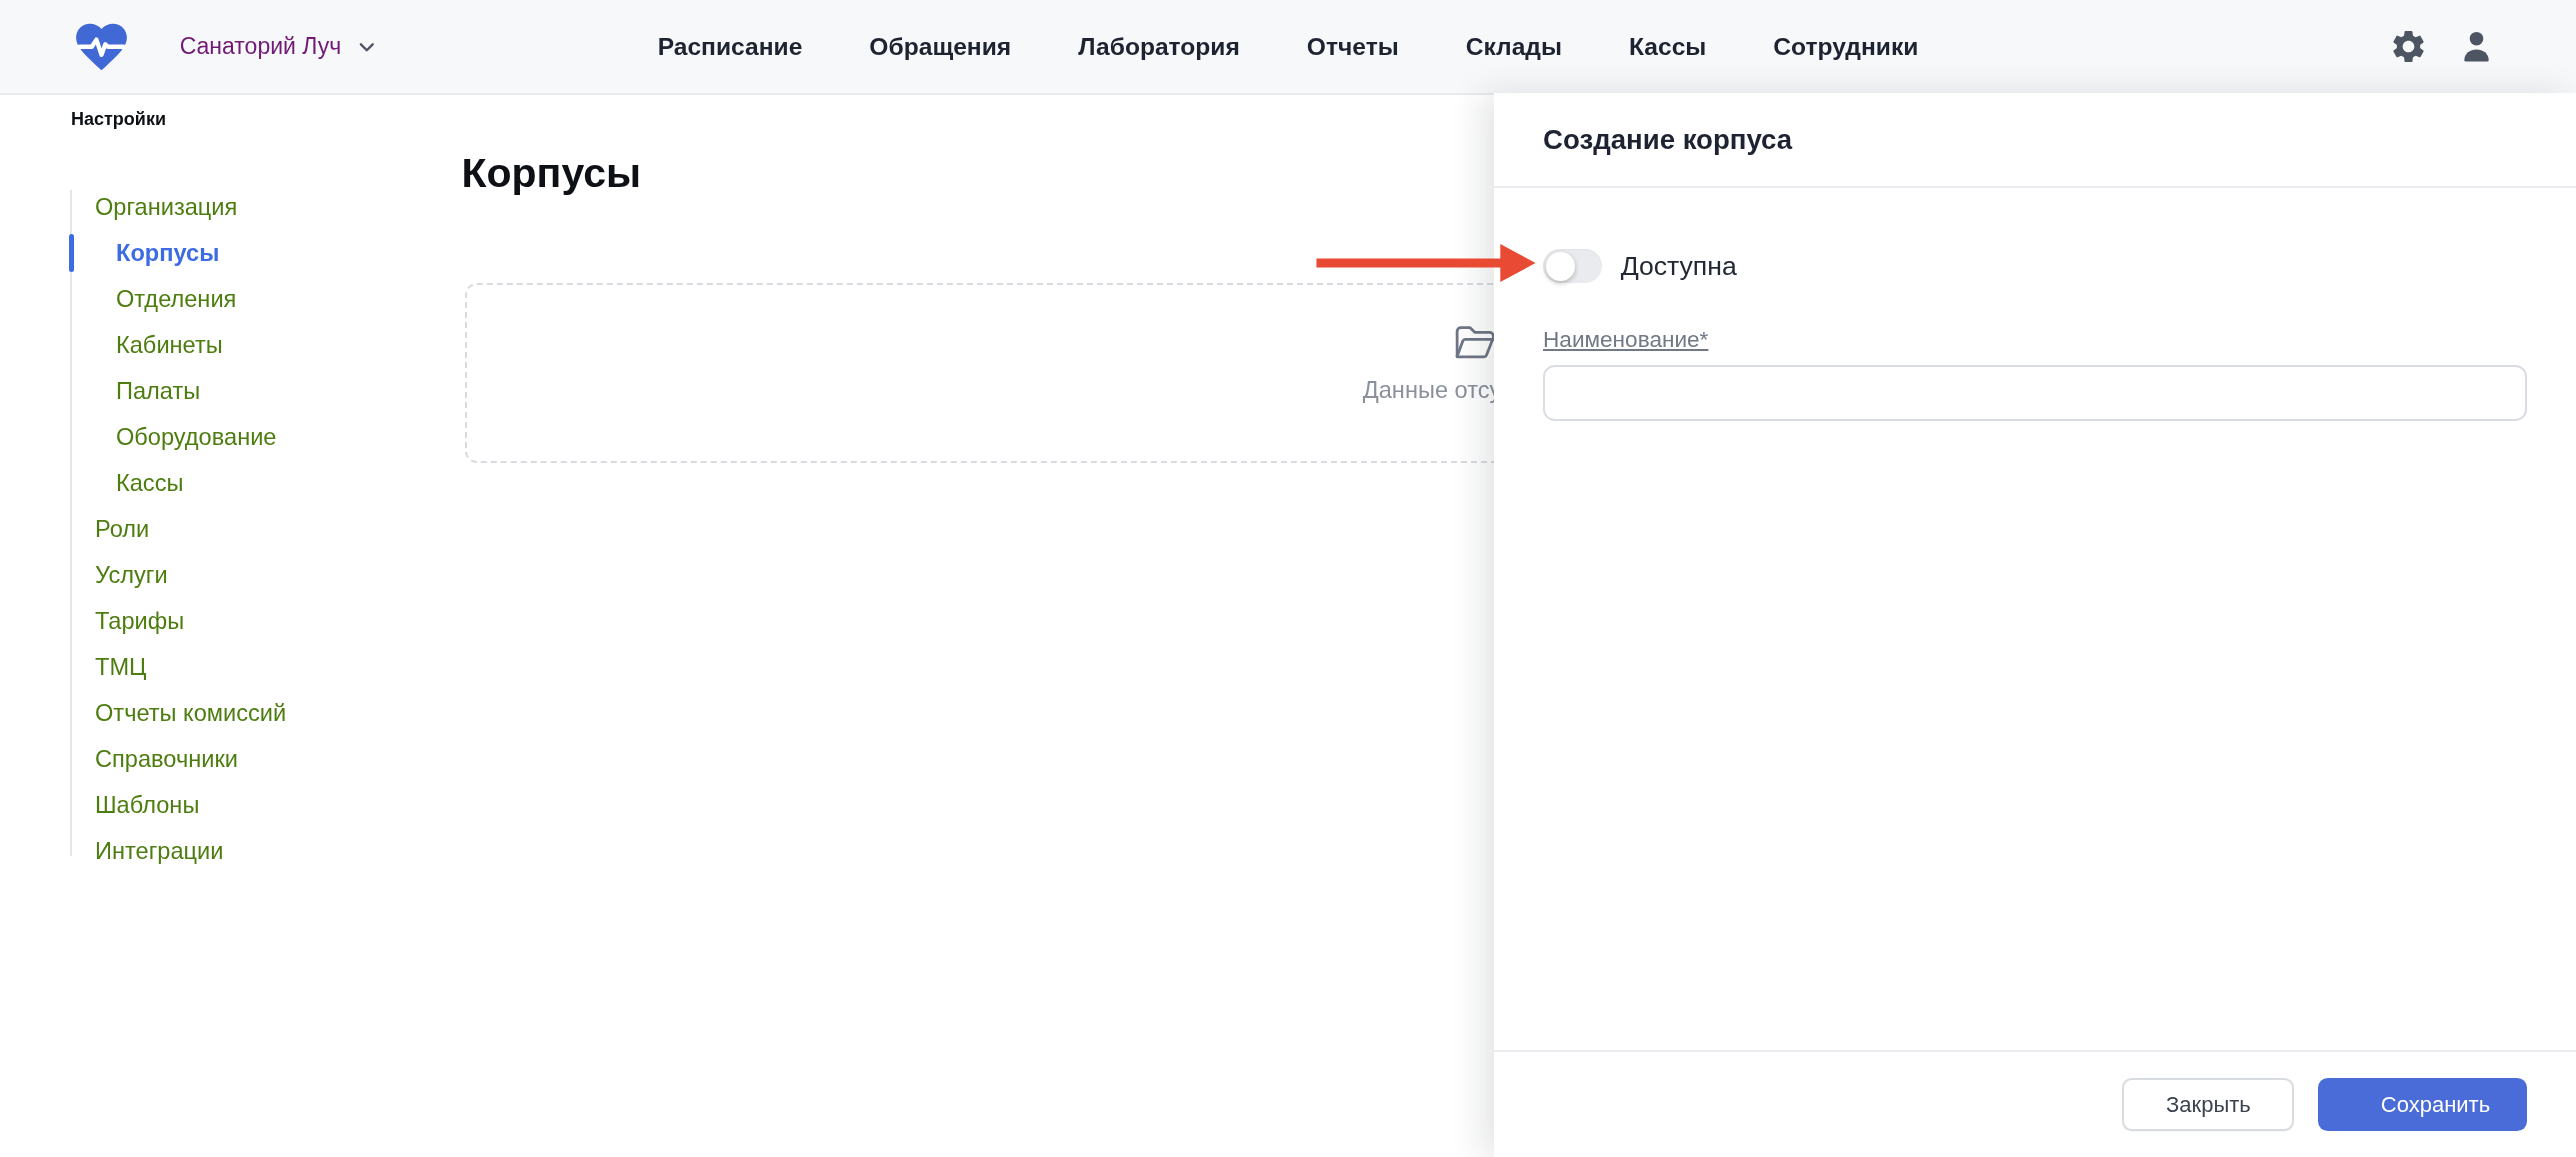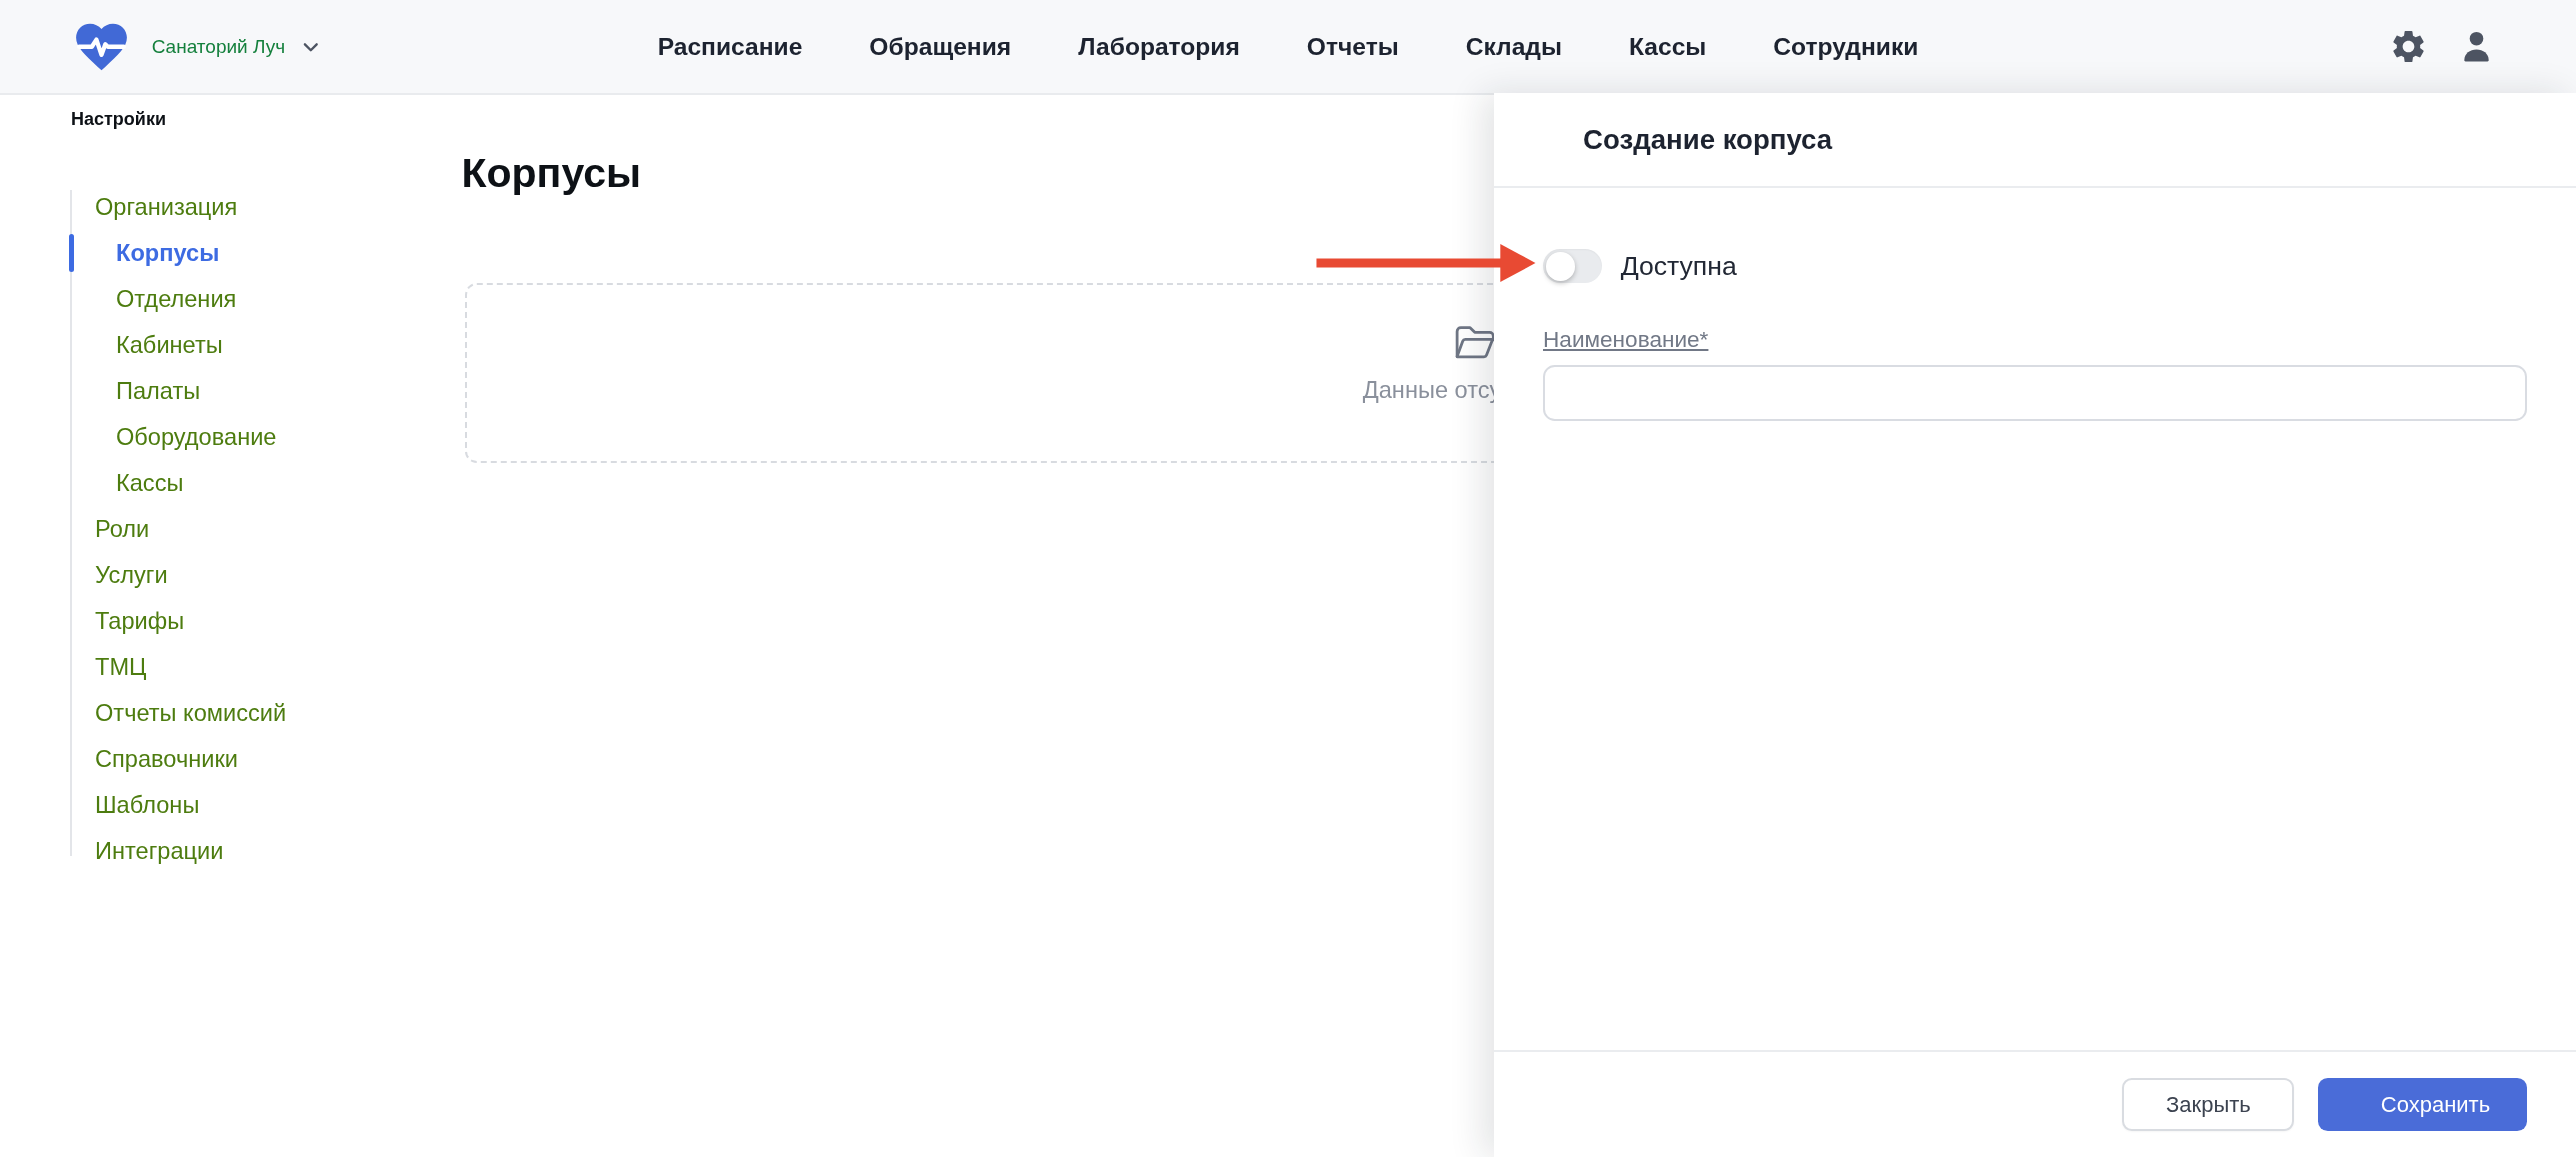--- a/index.html
+++ b/index.html
@@ -11,21 +11,21 @@
   }
   
   .topbar{
     position:absolute;top:0;left:0;right:0;height:93px;
     background:#f7f8fa;border-bottom:2px solid #e9ebee;
     z-index:20;
   }
   .brand{position:absolute;left:71px;top:0;height:93px;display:flex;align-items:center;gap:19.7px;}
   .logo{width:61px;height:61px;display:flex;align-items:center;justify-content:center;}
   .org-switch{display:flex;align-items:center;gap:13.8px;cursor:pointer;}
-  .org-name{font-size:19px;color:#15803d;}
+  .org-name{font-size:23px;color:#701a75;margin-left:28px;}
   .top-nav{
     position:absolute;left:50%;top:0;height:93px;transform:translateX(-50%);
     display:flex;align-items:center;gap:67px;white-space:nowrap;
   }
   .nav-item{font-size:24.6px;font-weight:600;color:#1d2330;cursor:pointer;}
   .top-icons{position:absolute;right:80px;top:0;height:93px;display:flex;align-items:center;gap:29.5px;}
   .top-icon{width:39px;height:39px;display:flex;align-items:center;justify-content:center;cursor:pointer;}
 
   
   .sidebar{position:absolute;left:0;top:93px;bottom:0;width:433px;background:#ffffff;}
@@ -57,21 +57,21 @@
   
   .panel{
     position:absolute;left:1494px;top:93px;right:0;bottom:0;background:#ffffff;
     box-shadow:-11.8px 0 33px rgba(25,30,45,0.12);
     display:flex;flex-direction:column;z-index:30;
   }
   .panel-header{
     height:95px;flex:0 0 auto;display:flex;align-items:center;
     padding:0 49px;border-bottom:2px solid #eaecef;box-sizing:border-box;
   }
-  .panel-title{font-size:27.6px;font-weight:600;color:#1d2330;margin-left:40px;}
+  .panel-title{font-size:27.6px;font-weight:600;color:#1d2330;}
   .panel-body{flex:1 1 auto;padding:0 49px;position:relative;}
   .toggle-row{margin-top:61px;display:flex;align-items:center;gap:18.7px;}
   .toggle{
     position:relative;width:59px;height:34px;border-radius:17.7px;
     background:#e9ebee;cursor:pointer;flex:0 0 auto;
     box-shadow:inset 0 1px 2px rgba(0,0,0,0.04);
   }
   .knob{
     position:absolute;left:3px;top:3px;width:28.5px;height:28.5px;border-radius:50%;
     background:#ffffff;box-shadow:0 2px 4.9px rgba(0,0,0,0.25);

